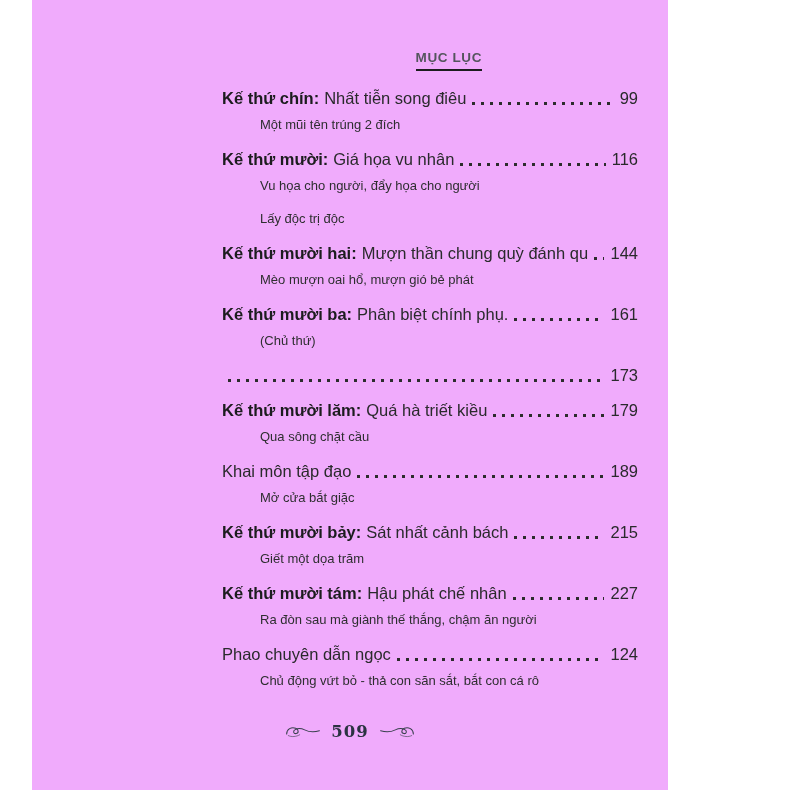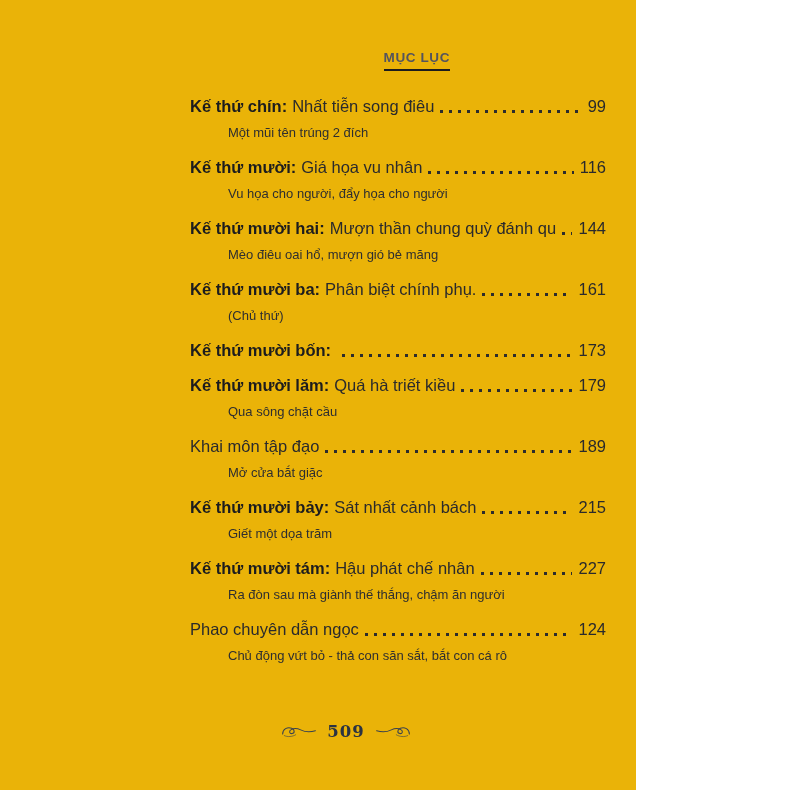--- a/index.html
+++ b/index.html
@@ -5,41 +5,42 @@
   html, body {
     margin: 0;
     padding: 0;
     background: #ffffff;
     font-family: "Liberation Sans", "DejaVu Sans", sans-serif;
   }
   .page {
     position: relative;
     width: 636px;
     height: 790px;
-    background: #eab308;
+    background: #f0abfc;
     overflow: hidden;
+    margin-left: 32px;
   }
   .header {
     position: absolute;
     top: 48px;
     right: 186px;
     text-align: center;
   }
   .header-title {
     display: inline-block;
     font-size: 13.5px;
     font-weight: bold;
     letter-spacing: 0.6px;
     color: #54545d;
     padding-bottom: 4px;
     border-bottom: 2px solid #1c1c1e;
   }
   .toc {
     position: absolute;
-    top: 96px;
+    top: 88px;
     left: 190px;
     width: 416px;
   }
   .entry {
     margin-bottom: 15px;
   }
   .entry-line {
     display: flex;
     align-items: baseline;
     font-size: 16.5px;
@@ -83,21 +84,20 @@
   }
   .footer {
     position: absolute;
     top: 722px;
     left: 0;
     width: 100%;
     display: flex;
     justify-content: center;
     align-items: center;
     gap: 10px;
-    padding-left: 28px;
   }
   .page-number {
     font-family: "DejaVu Serif", "Liberation Serif", serif;
     font-size: 16.5px;
     font-weight: bold;
     color: #2b3342;
     letter-spacing: 1px;
   }
   .flourish { display: block; }
   .flourish.right { transform: scaleX(-1); }
@@ -126,45 +126,45 @@
     <div class="entry-line">
       <span class="entry-label">Kế thứ mười:</span>
       <span class="entry-title">Giá họa vu nhân</span>
       <span class="leader"></span>
       <span class="entry-page">116</span>
     </div>
     <div class="entry-subtitle">Vu họa cho người, đẩy họa cho người</div>
   </div>
 
   <div class="entry">
+    <div class="entry-subtitle">Lấy độc trị độc</div>
   </div>
 
   <div class="entry">
     <div class="entry-line">
       <span class="entry-label">Kế thứ mười hai:</span>
       <span class="entry-title">Mượn thần chung quỳ đánh quỷ</span>
       <span class="leader"></span>
       <span class="entry-page">144</span>
     </div>
-    <div class="entry-subtitle">Mèo điêu oai hổ, mượn gió bẻ măng</div>
+    <div class="entry-subtitle">Mèo mượn oai hổ, mượn gió bẻ phát</div>
   </div>
 
   <div class="entry">
     <div class="entry-line">
       <span class="entry-label">Kế thứ mười ba:</span>
       <span class="entry-title">Phân biệt chính phụ.</span>
       <span class="leader"></span>
       <span class="entry-page">161</span>
     </div>
     <div class="entry-subtitle">(Chủ thứ)</div>
   </div>
 
   <div class="entry no-subtitle">
     <div class="entry-line">
-      <span class="entry-label">Kế thứ mười bốn:</span>
       <span class="leader"></span>
       <span class="entry-page">173</span>
     </div>
 
   </div>
 
   <div class="entry">
     <div class="entry-line">
       <span class="entry-label">Kế thứ mười lăm:</span>
       <span class="entry-title">Quá hà triết kiều</span>

